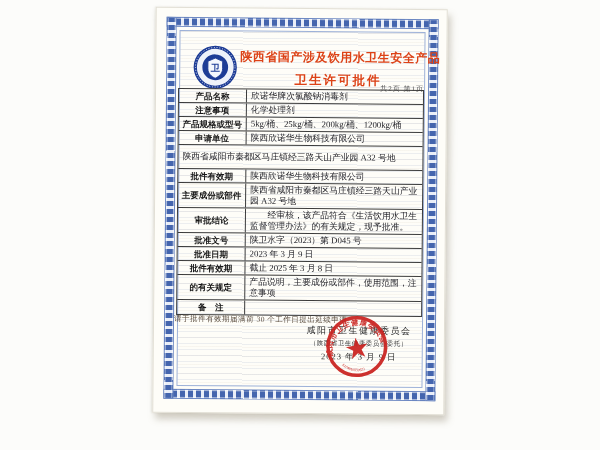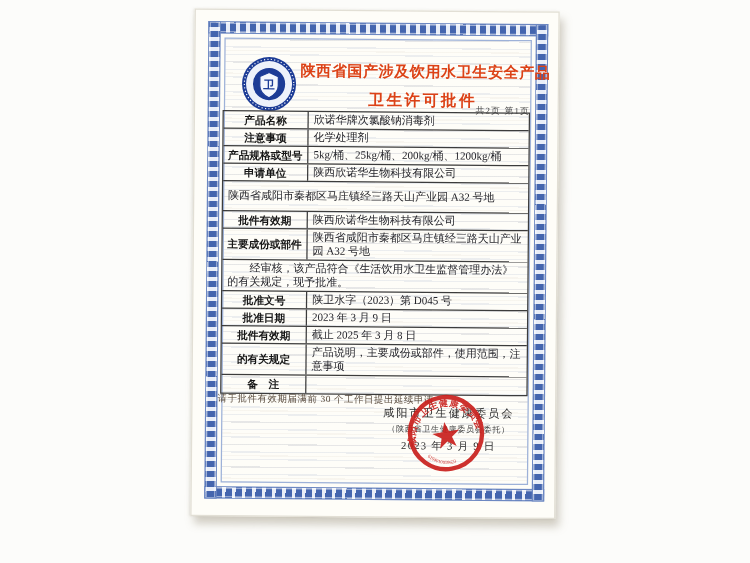--- a/index.html
+++ b/index.html
@@ -136,20 +136,21 @@
       </div>
 
       <div class="trow tall">
         <div class="tlabel">主要成份或部件</div>
         <div class="tvalue">
             <p>陕西省咸阳市秦都区马庄镇经三路天山产业园 A32 号地</p>
           </div>
       </div>
 
       <div class="trow tall">
+        <div class="tlabel">审批结论</div>
         <div class="tvalue">
             <p class="indent">经审核，该产品符合《生活饮用水卫生监督管理办法》的有关规定，现予批准。</p>
           </div>
       </div>
 
       <div class="trow">
         <div class="tlabel">批准文号</div>
         <div class="tvalue">
             <p>陕卫水字（2023）第 D045 号</p>
           </div>

